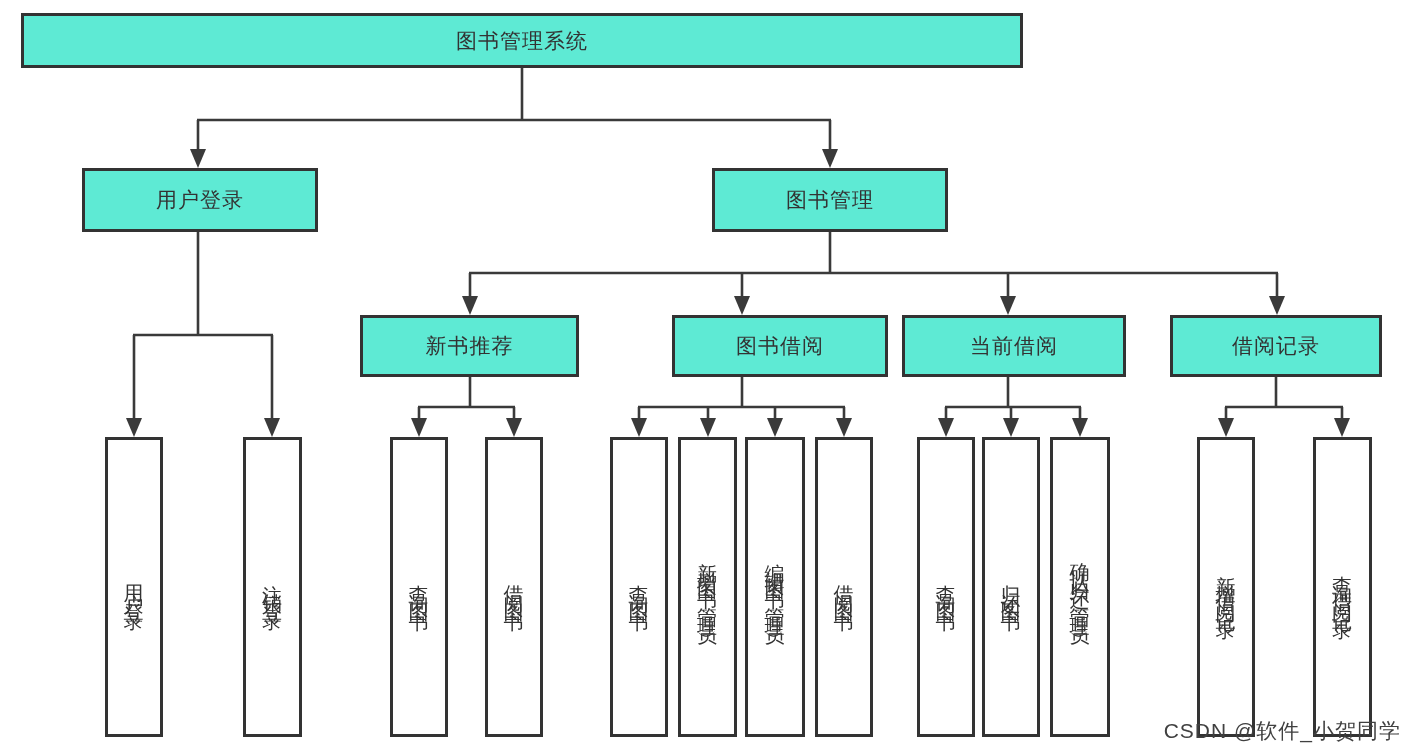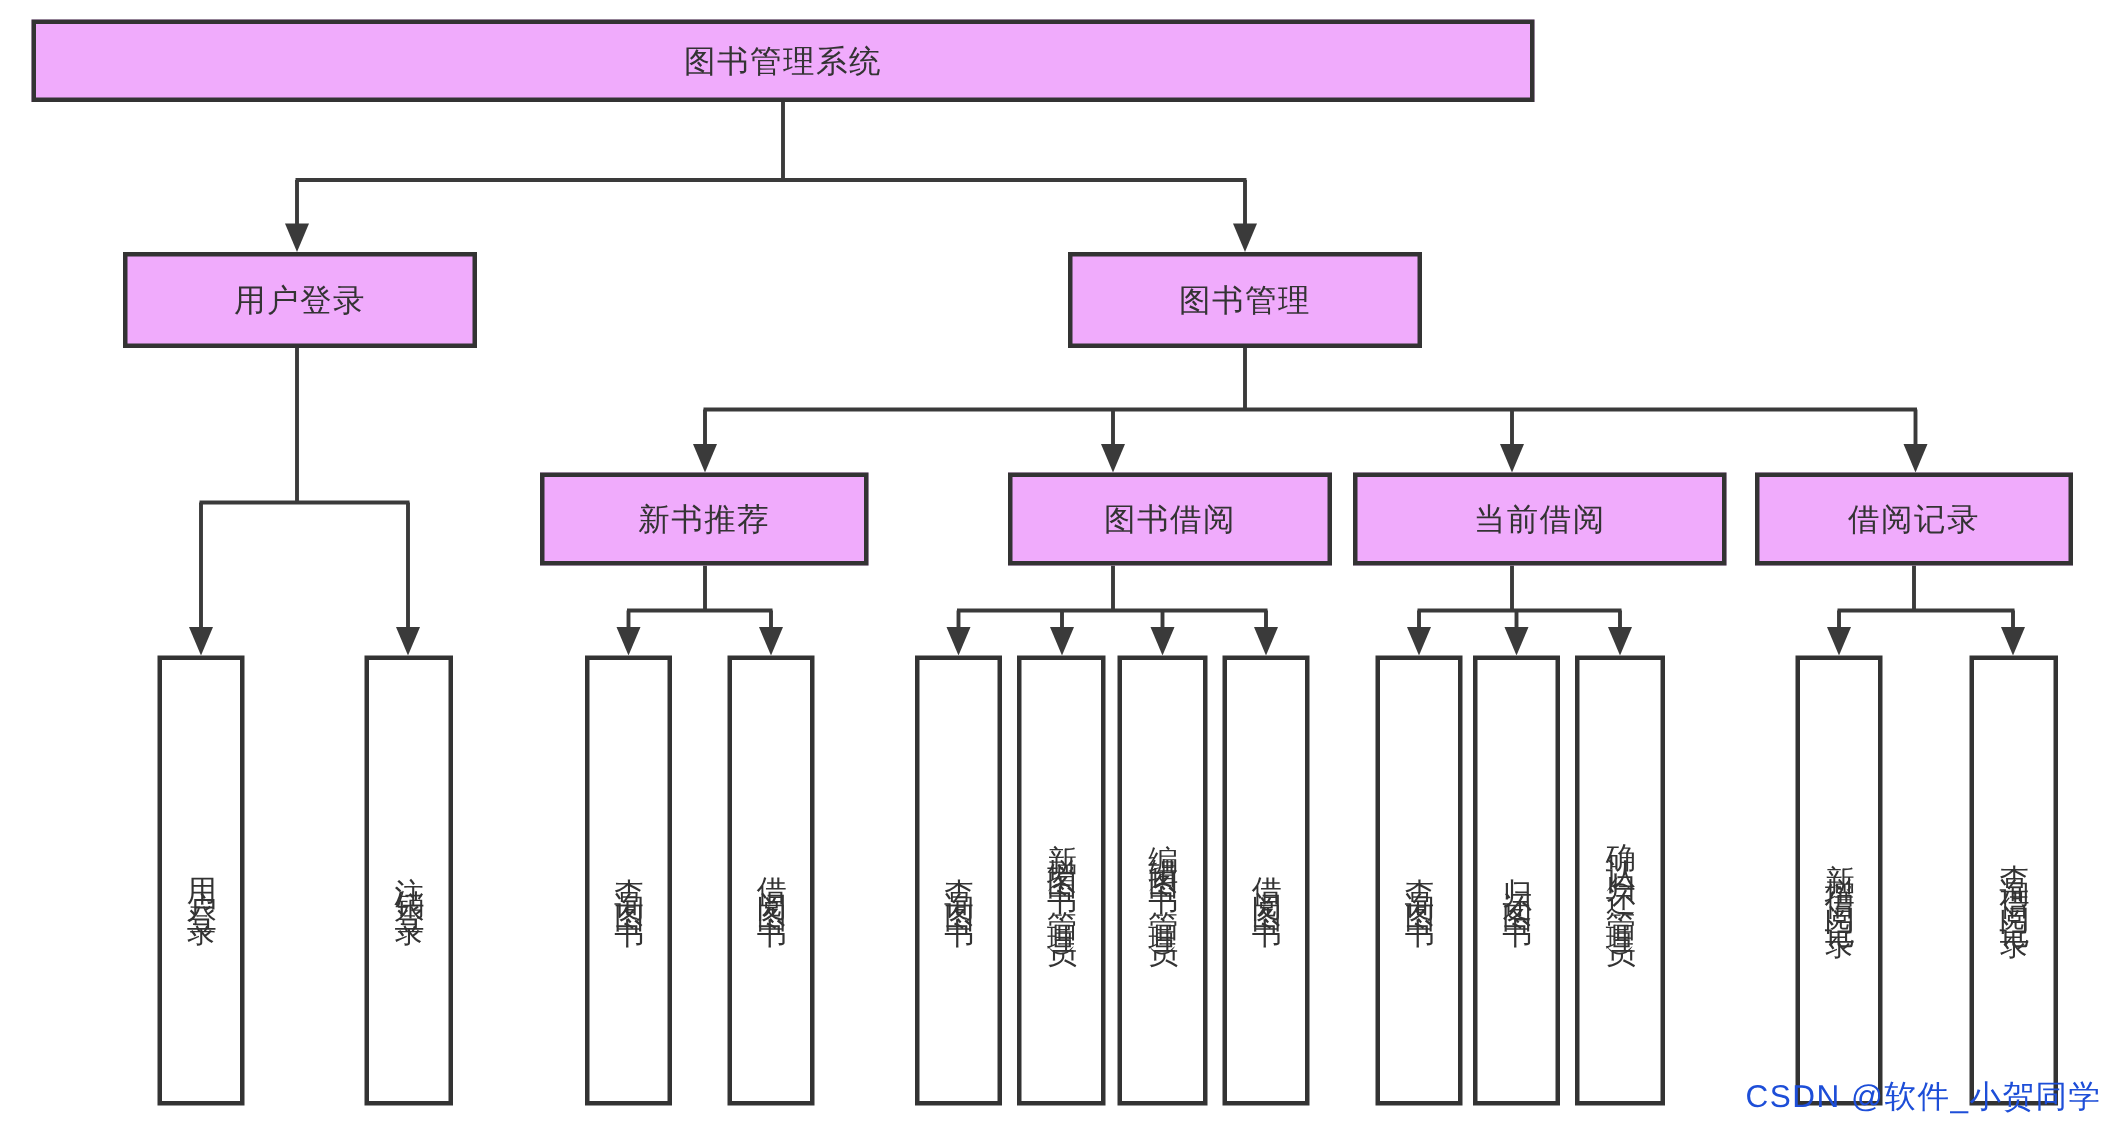--- a/index.html
+++ b/index.html
@@ -9,21 +9,21 @@
     background:#ffffff;
     font-family:"Liberation Sans","DejaVu Sans",sans-serif;
     color:#2f2f2f;
     overflow:hidden;
   }
   .connectors{position:absolute;left:0;top:0;width:1405px;height:747px;}
   .node{
     position:absolute;
     box-sizing:border-box;
     border:3px solid #333333;
-    background:#f0abfc;
+    background:#5eead4;
     display:flex;
     align-items:center;
     justify-content:center;
   }
   .node .hlabel{
     font-size:21px;
     color:#333333;
     letter-spacing:1px;
     white-space:nowrap;
   }
@@ -42,21 +42,21 @@
     font-size:20px;
     color:#333333;
     letter-spacing:9px;
     line-height:1;
   }
   .watermark{
     position:absolute;
     right:4px;
     bottom:2px;
     font-size:21px;
-    color:#1d4ed8;
+    color:#404040;
     letter-spacing:1px;
     white-space:nowrap;
   }
 </style>
 </head>
 <body>
 
 <div class="canvas">
 
   <svg class="connectors" viewBox="0 0 1405 747" xmlns="http://www.w3.org/2000/svg">
@@ -138,21 +138,21 @@
   <div class="node" style="left:360px;top:315px;width:219px;height:62px;">
     <span class="hlabel">新书推荐</span>
   </div>
 
   <div class="node" style="left:712px;top:168px;width:236px;height:64px;">
     <span class="hlabel">图书管理</span>
   </div>
   <div class="node" style="left:634px;top:315px;width:216px;height:62px;margin-left:38px;">
     <span class="hlabel">图书借阅</span>
   </div>
-  <div class="node" style="left:902px;top:315px;width:249px;height:62px;">
+  <div class="node" style="left:902px;top:315px;width:224px;height:62px;">
     <span class="hlabel">当前借阅</span>
   </div>
   <div class="node" style="left:1170px;top:315px;width:212px;height:62px;text-align:center;">
     <span class="hlabel">借阅记录</span>
   </div>
 
   <div class="leaf" style="left:105px;top:437px;width:58px;height:300px;">
     <span class="vlabel">用户登录</span>
   </div>
   <div class="leaf" style="left:243px;top:437px;width:59px;height:300px;">

